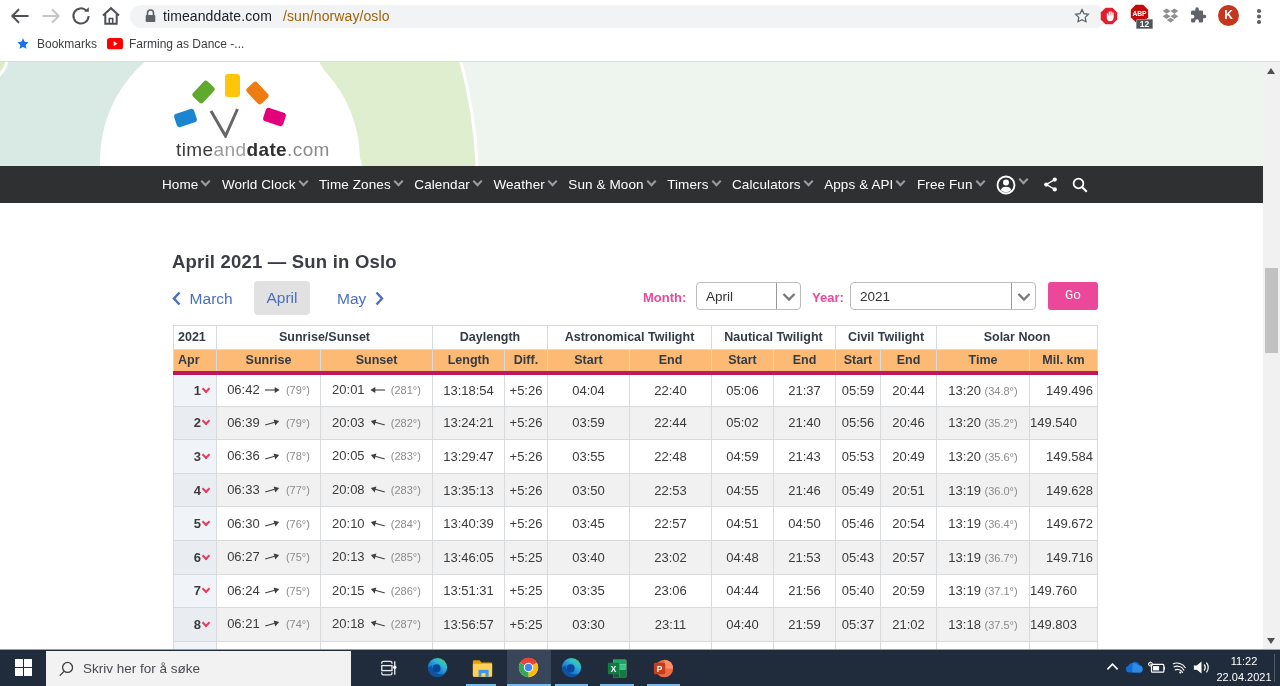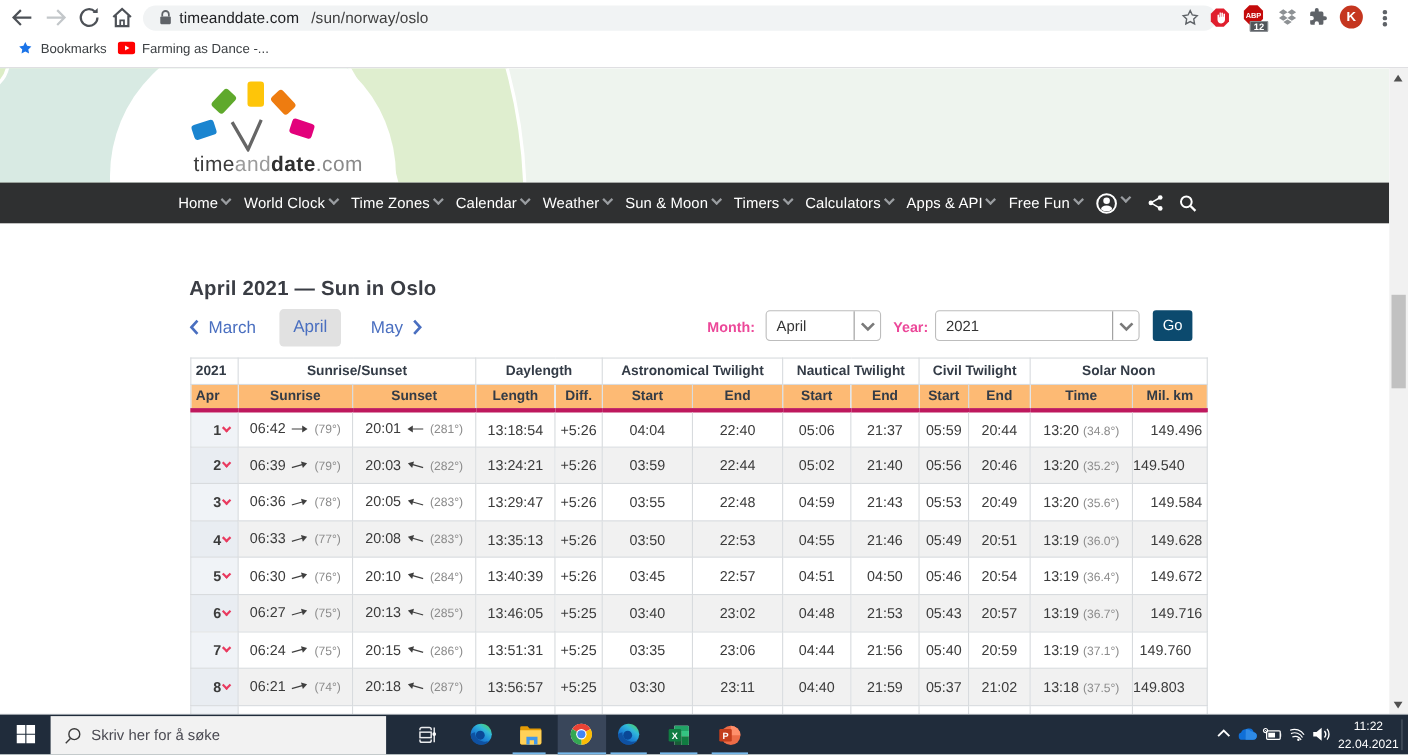--- a/index.html
+++ b/index.html
@@ -5,21 +5,21 @@
 * { margin:0; padding:0; box-sizing:border-box; }
 html,body { width:1280px; height:686px; overflow:hidden; }
 body { font-family:"Liberation Sans", sans-serif; position:relative; background:#fff; }
 .abs { position:absolute; }
 
 
 #chrome { position:absolute; left:0; top:0; width:1280px; height:62px; background:#fff; border-bottom:1px solid #dcdcdf; }
 .tbico { position:absolute; top:4px; width:24px; height:24px; }
 #addrbar { position:absolute; left:130px; top:5px; width:976px; height:23px; background:#f1f3f4; border-radius:12px; }
 #url { position:absolute; left:163px; top:8px; font-size:14px; color:#202124; letter-spacing:0.1px; }
-#url .gray { color:#404040;padding-left:11px; }
+#url .gray { color:#a16207;padding-left:11px; }
 #bkbar { position:absolute; left:0; top:32px; width:1280px; height:24px; }
 .bktxt { font-size:12px; color:#3c4043; }
 
 
 #page { position:absolute; left:0; top:62px; width:1263px; height:588px; background:#fff; overflow:hidden; }
 #hdr { position:absolute; left:0; top:0; width:1263px; height:104px; background:#eef4ee; overflow:hidden; }
 .circ { position:absolute; border-radius:50%; }
 #navbar { position:absolute; left:0; top:104px; width:1263px; height:37px; background:#2f3031; display:flex; align-items:center; justify-content:center; padding-right:24px; }
 .nav-item { color:#fff; font-size:13.5px; font-weight:normal; white-space:nowrap; display:flex; align-items:flex-start; margin:0 0 0 11.5px; letter-spacing:0.1px; }
 .nav-item .chev { margin-left:4px; }
@@ -27,21 +27,21 @@
 .chev:before { content:""; position:absolute; left:0; top:1px; width:5px; height:5px; border-right:2px solid #9a9da1; border-bottom:2px solid #9a9da1; transform:rotate(45deg); }
 
 
 #title { position:absolute; left:172px; top:188.5px; font-size:18.5px; font-weight:bold; color:#3a3d44; letter-spacing:0.2px; }
 .mlink { position:absolute; top:227.5px; font-size:15.5px; color:#4a6fc0; }
 #aprbox { position:absolute; left:254px; top:219px; width:56px; height:34px; background:#e1e1e1; border-radius:4px; color:#4a6fc0; font-size:15.5px; text-align:center; line-height:34px; }
 .flabel { position:absolute; top:228px; font-size:13px; font-weight:bold; color:#ec4899; }
 .selbox { position:absolute; top:220px; height:28px; background:#fff; border:1px solid #bdbdbd; border-radius:4px; font-size:13.5px; color:#333; }
 .selbox .st { position:absolute; left:9px; top:6px; }
 .selbox .sb { position:absolute; right:0; top:0; bottom:0; width:24px; border-left:1px solid #9a9a9a; }
-#gobtn { position:absolute; left:1048px; top:220px; width:36px; height:28px; background:#0c4a6e; border-radius:3px; color:#fff; font-size:13.5px; text-align:center; line-height:28px; }
+#gobtn { position:absolute; left:1048px; top:220px; width:50px; height:28px; background:#ec4899; border-radius:3px; color:#fff; font-size:13.5px; text-align:center; line-height:28px;font-family:Liberation Mono, monospace; }
 
 
 #suntbl { position:absolute; left:173px; top:263px; border-collapse:collapse; table-layout:fixed; font-family:"Liberation Sans",sans-serif; }
 #suntbl td, #suntbl th { border:1px solid #d8dbde; overflow:hidden; white-space:nowrap; }
 #suntbl th { font-size:12.5px; color:#333b46; height:23.5px; }
 #suntbl td { font-size:13px; color:#3b3b3b; height:33.6px; text-align:center; }
 #suntbl .hd2 th { background:#fdba74; border-bottom:4px solid #be185d; }
 #suntbl tr.dr:nth-child(even) td { background:#f1f1f1; }
 #suntbl tr.dr:nth-child(even) td.dayc { background:#e9edf2; }
 #suntbl td.dayc { background:#f0f3f7; font-size:13px; font-weight:bold; text-align:right; padding-right:6px; }
@@ -385,21 +385,21 @@
               </svg></span> <span class="deg">(286°)</span></td>
           <td class="bdk">13:51:31</td>
           <td>+5:25</td>
           <td class="bdk">03:35</td>
           <td>23:06</td>
           <td class="bdk">04:44</td>
           <td>21:56</td>
           <td class="bdk">05:40</td>
           <td>20:59</td>
           <td class="bdk">13:19 <span class="deg">(37.1°)</span></td>
-          <td style="text-align:center;padding-right:8px">149.760</td>
+          <td style="text-align:left;padding-right:8px">149.760</td>
         </tr>
     <tr class="dr">
           <td class="dayc">8<span class="pchev"></span></td>
           <td class="bdd">06:21 <span class="arr" style="transform:rotate(-16deg)"><svg width="15" height="10" viewBox="0 0 15 10">
                 <path d="M0 4.45h10v1.1H0z" fill="#3f3f3f"></path>
                 <path d="M9.7 1.9L14.6 5 9.7 8.1z" fill="#3f3f3f"></path>
               </svg></span> <span class="deg">(74°)</span></td>
           <td>20:18 <span class="arr" style="transform:rotate(16deg)"><svg width="15" height="10" viewBox="0 0 15 10">
                 <path d="M5 4.45h10v1.1H5z" fill="#3f3f3f"></path>
                 <path d="M5.3 1.9L0.4 5l4.9 3.1z" fill="#3f3f3f"></path>

